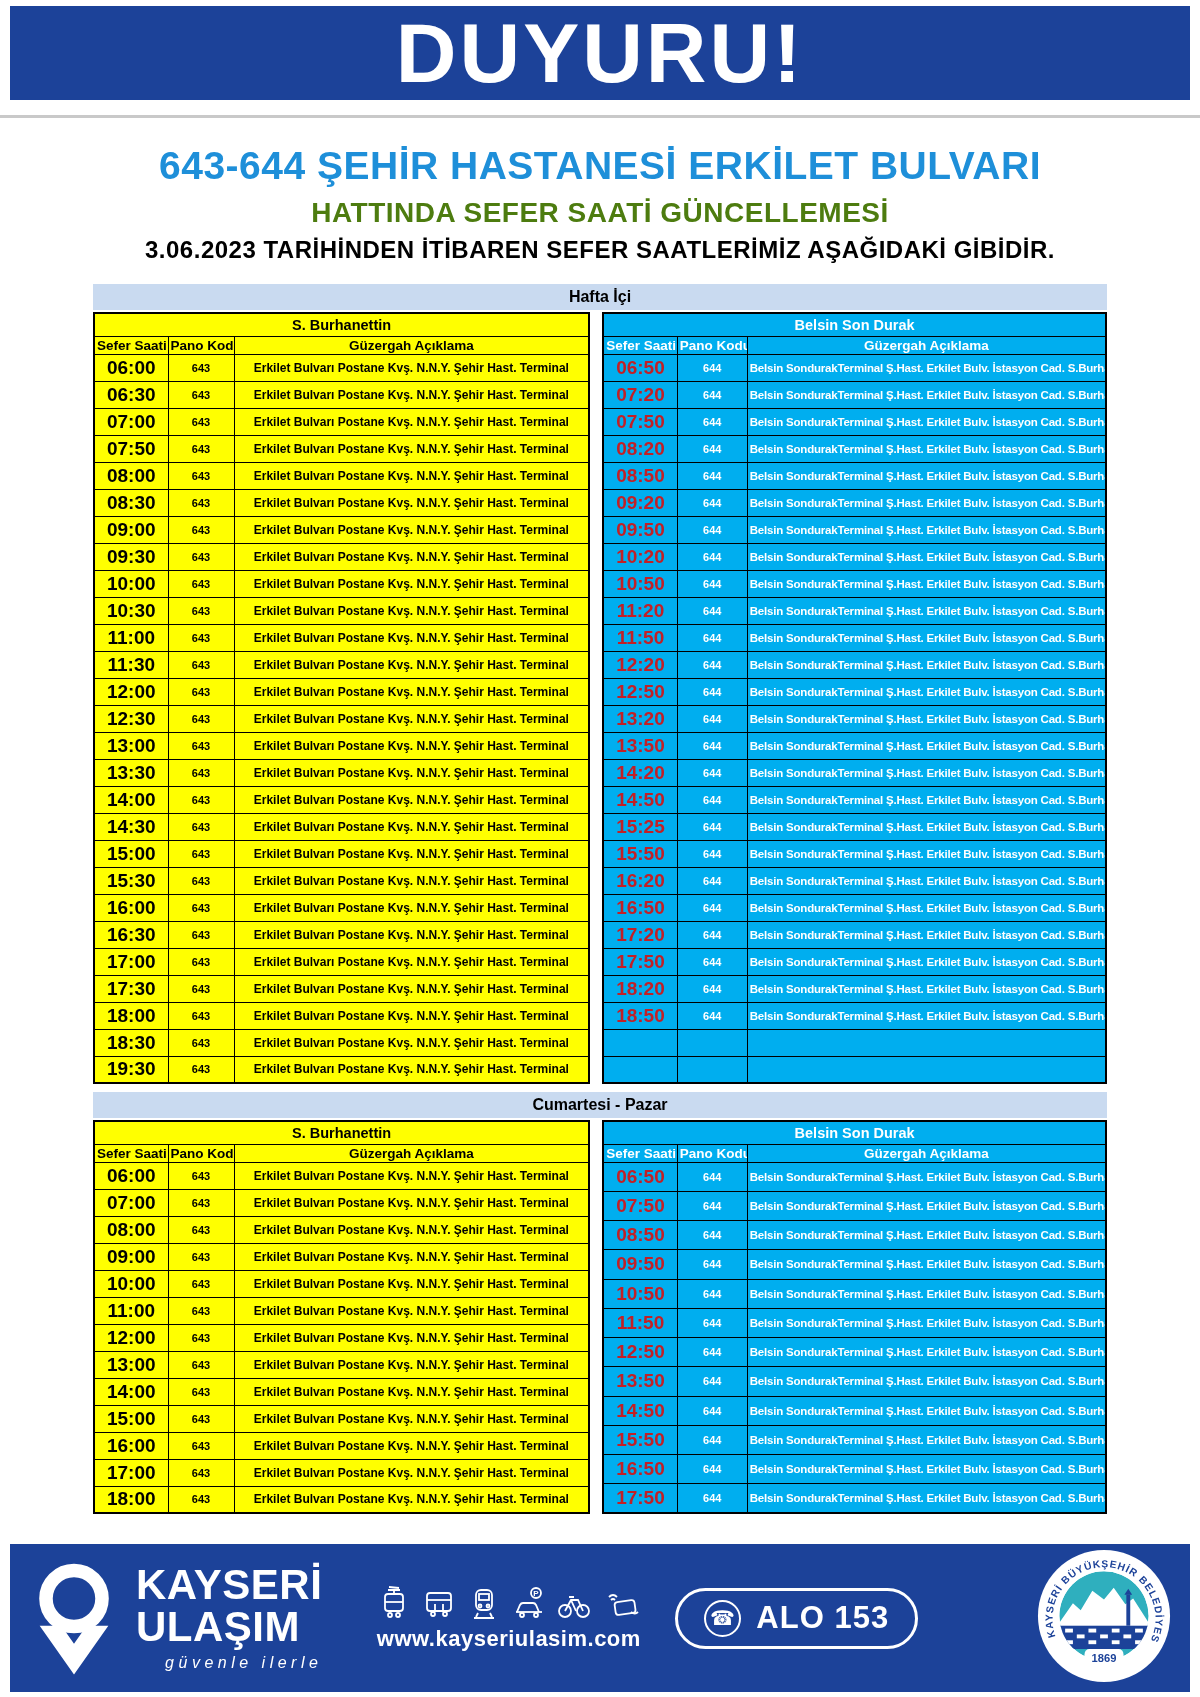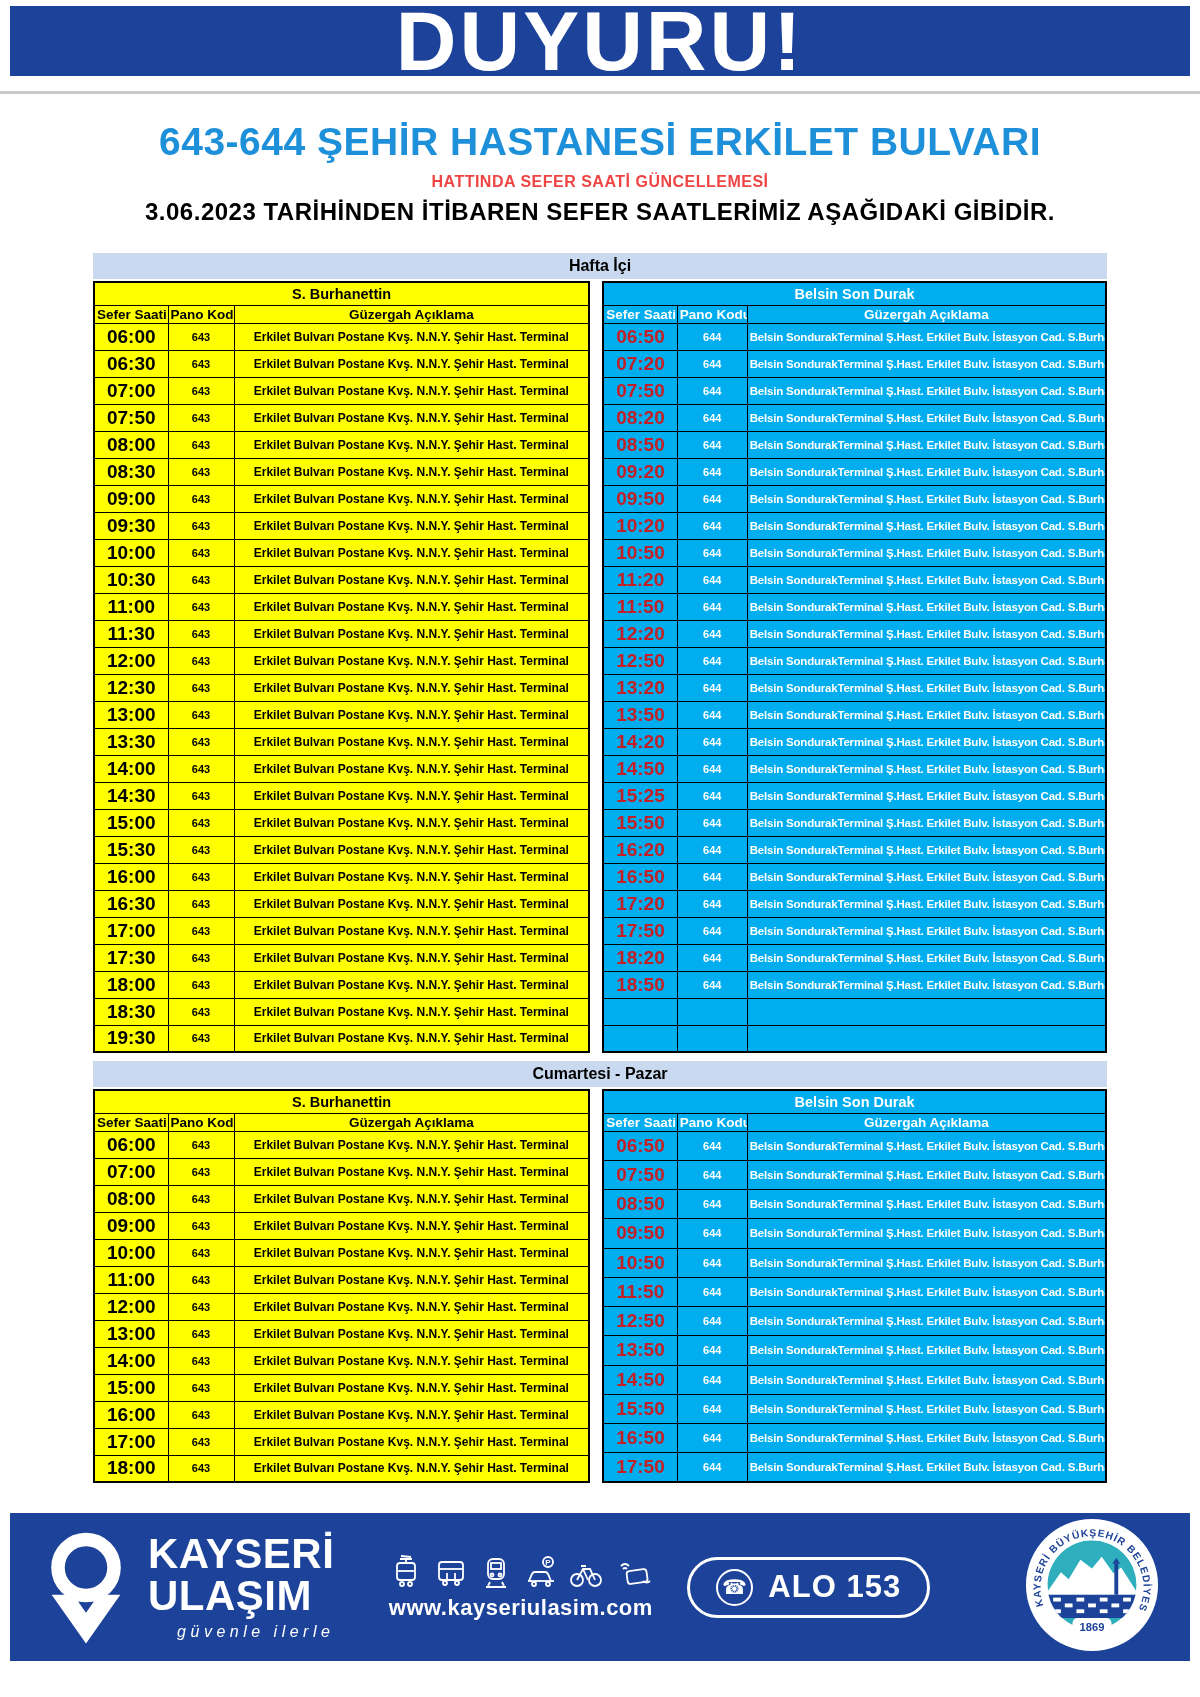--- a/index.html
+++ b/index.html
@@ -8,33 +8,33 @@
     --seal-teal:#2FAFBE; --line:#000;
   }
   *{box-sizing:border-box;margin:0;padding:0}
   html,body{background:#fff}
   body{
     width:1200px;height:1697px;margin:0 auto;position:relative;overflow:hidden;
     font-family:"Liberation Sans","DejaVu Sans",sans-serif;
   }
   
   .banner{
-    margin:6px 10px 0;height:70px;background:var(--navy);
+    margin:6px 10px 0;height:94px;background:var(--navy);
     display:flex;align-items:center;justify-content:center;
   }
   .banner .t{color:#fff;font-size:84px;font-weight:800;letter-spacing:3px;line-height:94px}
   .banner-rule{height:3px;background:#c9c9c9;margin-top:15px}
   
   .headline{margin-top:26px;text-align:center}
   .headline .h1{color:var(--title-blue);font-size:39px;font-weight:800;letter-spacing:.5px}
-  .headline .h2{color:#ef4444;font-size:16px;font-weight:800;margin-top:9px;letter-spacing:.5px}
+  .headline .h2{color:#4d7c0f;font-size:28px;font-weight:800;margin-top:9px;letter-spacing:.5px}
   .headline .h3{color:#000000;font-size:24px;font-weight:800;margin-top:7px;letter-spacing:.5px}
   
   .schedule{width:1014px;margin:0 auto}
-  .schedule.first{margin-top:27px}
+  .schedule.first{margin-top:20px}
   .schedule.second{margin-top:8px}
   .day-band{
     height:26px;background:var(--band-blue);display:flex;align-items:center;justify-content:center;
     font-size:16px;font-weight:800;color:#000;
   }
   .halves{display:flex;gap:12px;margin-top:2px}
   table.half{border-collapse:collapse;table-layout:fixed}
   table.half.left{width:524px}
   table.half.right{width:532px}
   table.half th,table.half td{
@@ -48,21 +48,21 @@
   tr.cols th{height:18px;font-size:13.5px;font-weight:800}
   td.c-time{font-size:19px;font-weight:800;height:27px}
   .right td.c-time{color:var(--time-red)}
   td.c-code{font-size:11px;font-weight:800}
   td.c-route{font-size:12px;font-weight:700}
   .right td.c-route{font-size:11.5px;letter-spacing:-0.2px}
   .right td.c-note{color:var(--note-red);font-size:14px;font-weight:800;letter-spacing:0}
   
   .footer{
     margin:30px 10px 0;height:148px;background:var(--navy);
-    display:flex;align-items:center;padding:0 30px;color:#fff;
+    display:flex;align-items:center;padding:0 18px;color:#fff;
   }
   .brand-wrap{display:flex;align-items:center;gap:16px}
   .brand-names{font-weight:800;font-size:42px;line-height:.98;letter-spacing:.5px}
   .tagline{font-size:16px;letter-spacing:4.5px;margin-top:7px;text-align:right;font-style:italic}
   .center-wrap{margin-left:54px;text-align:center}
   .icons{display:flex;gap:9px;align-items:flex-end;justify-content:center}
   .website{font-size:22px;font-weight:800;margin-top:5px;letter-spacing:.5px}
   .alo{
     margin-left:34px;border:3px solid #fff;border-radius:40px;padding:9px 26px;
     display:flex;align-items:center;gap:15px;font-size:31px;font-weight:800;letter-spacing:1px;

